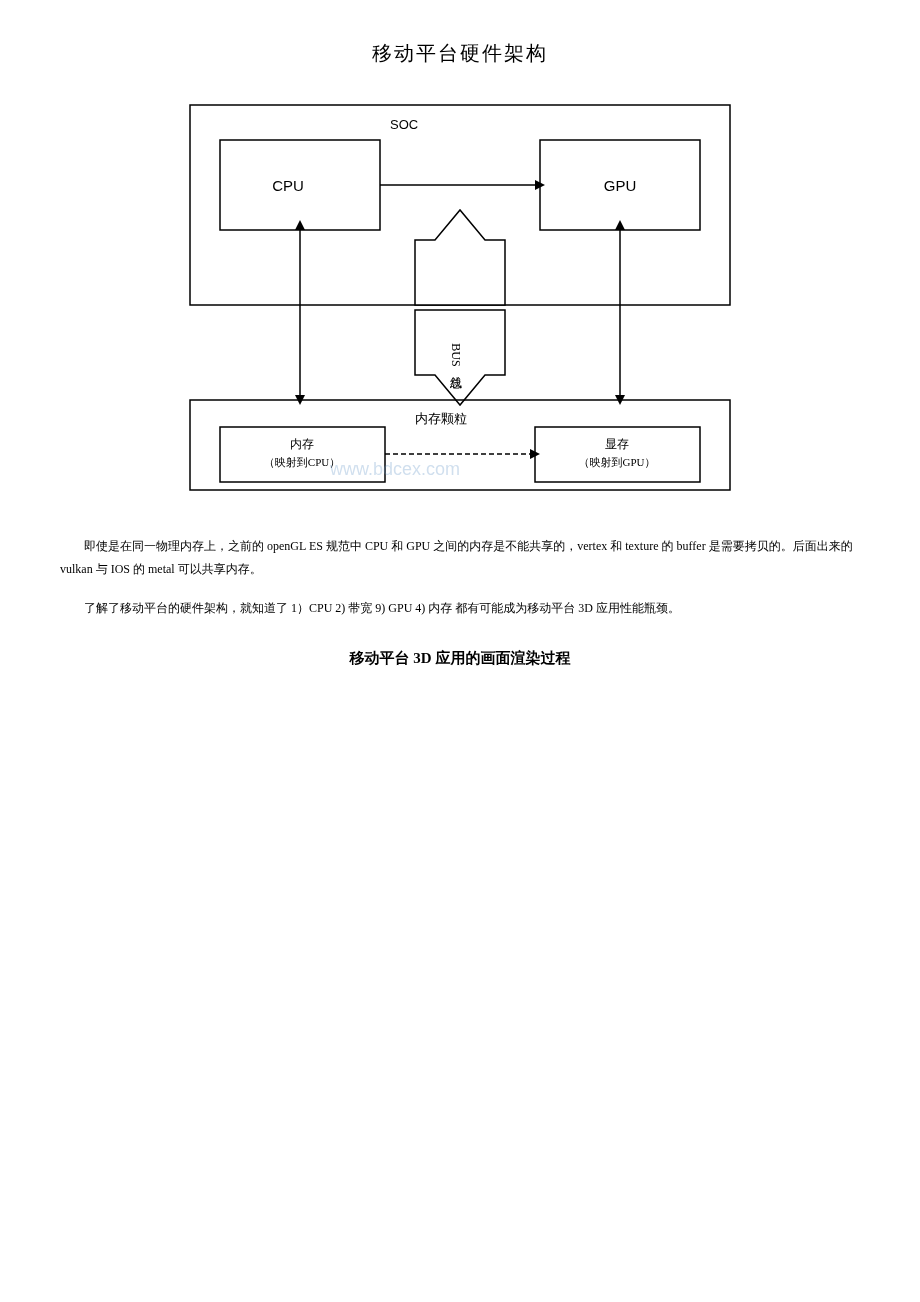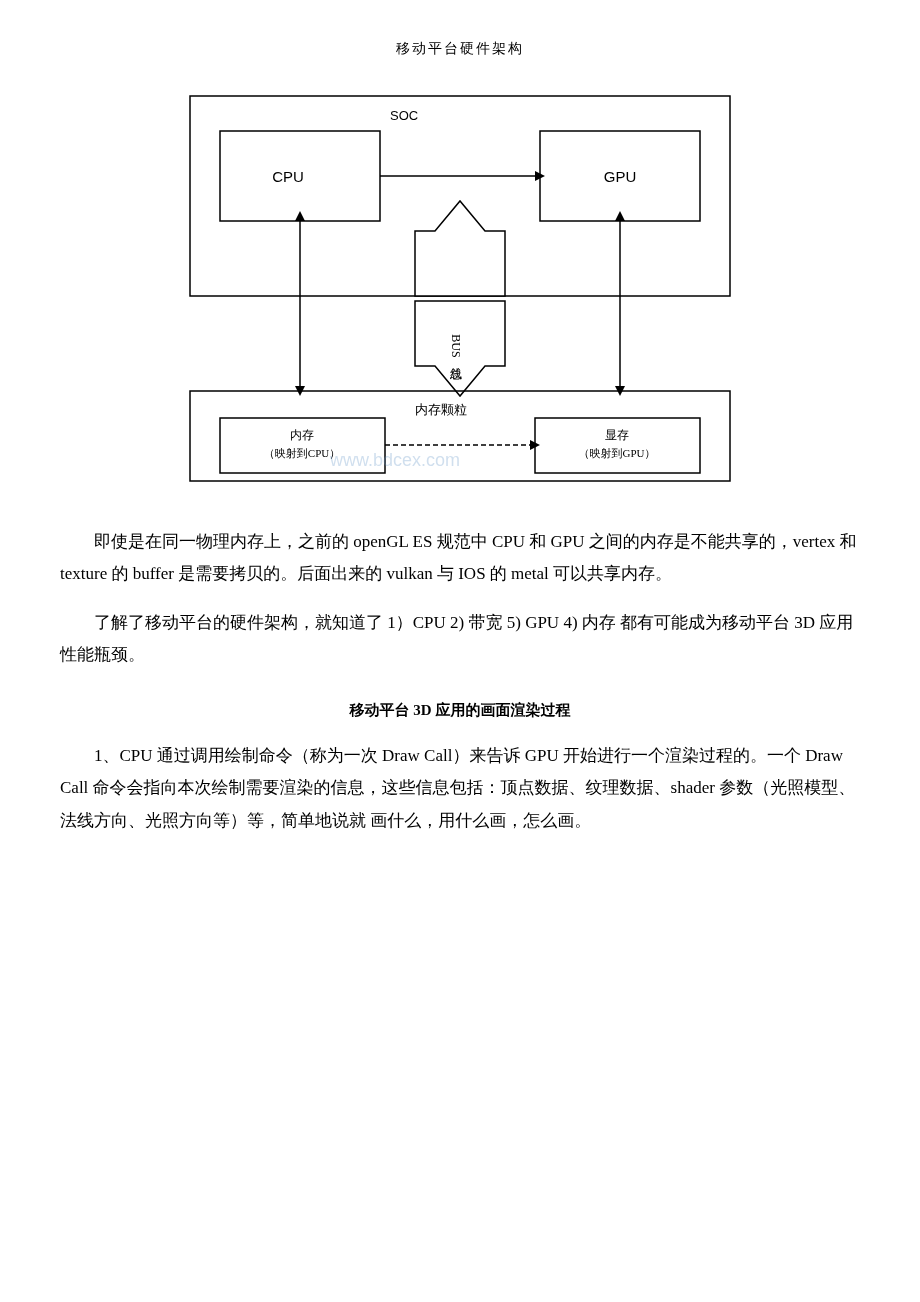--- a/index.html
+++ b/index.html
@@ -24,37 +24,37 @@
 
     
     .diagram-section {
       display: flex;
       flex-direction: column;
       align-items: center;
       margin-bottom: 30px;
     }
 
     .diagram-title {
-      font-size: 14px;
+      font-size: 20px;
       margin-bottom: 18px;
       text-align: center;
       letter-spacing: 2px;
     }
 
     
     .diagram-wrapper {
       width: 580px;
       height: 420px;
     }
 
     
     .text-section {
       margin-bottom: 20px;
       line-height: 1.9;
-      font-size: 17px;
+      font-size: 12px;
     }
 
     .paragraph {
       margin-bottom: 16px;
       text-indent: 2em;
       line-height: 1.9;
     }
 
     
     .section-heading {
@@ -119,22 +119,19 @@
         <polygon points="360,364 370,369 360,374" fill="#000"></polygon>
 
         <text x="160" y="390" font-family="Arial, sans-serif" font-size="18" fill="rgba(100,150,200,0.3)">www.bdcex.com</text>
 
       </svg>
     </div>
   </div>
 
   <div class="text-section">
     <p class="paragraph">即使是在同一物理内存上，之前的 openGL ES 规范中 CPU 和 GPU 之间的内存是不能共享的，vertex 和 texture 的 buffer 是需要拷贝的。后面出来的 vulkan 与 IOS 的 metal 可以共享内存。</p>
-    <p class="paragraph">了解了移动平台的硬件架构，就知道了 1）CPU 2) 带宽 5) GPU 4) 内存 都有可能成为移动平台 3D 应用性能瓶颈。</p>
+    <p class="paragraph">了解了移动平台的硬件架构，就知道了 1）CPU 2) 带宽 9) GPU 4) 内存 都有可能成为移动平台 3D 应用性能瓶颈。</p>
   </div>
 
   <div class="section-heading">移动平台 3D 应用的画面渲染过程</div>
 
-  <div class="text-section">
-    <p class="paragraph">1、CPU 通过调用绘制命令（称为一次 Draw Call）来告诉 GPU 开始进行一个渲染过程的。一个 Draw Call 命令会指向本次绘制需要渲染的信息，这些信息包括：顶点数据、纹理数据、shader 参数（光照模型、法线方向、光照方向等）等，简单地说就 画什么，用什么画，怎么画。</p>
-  </div>
 
 </div>
 
 </body></html>

